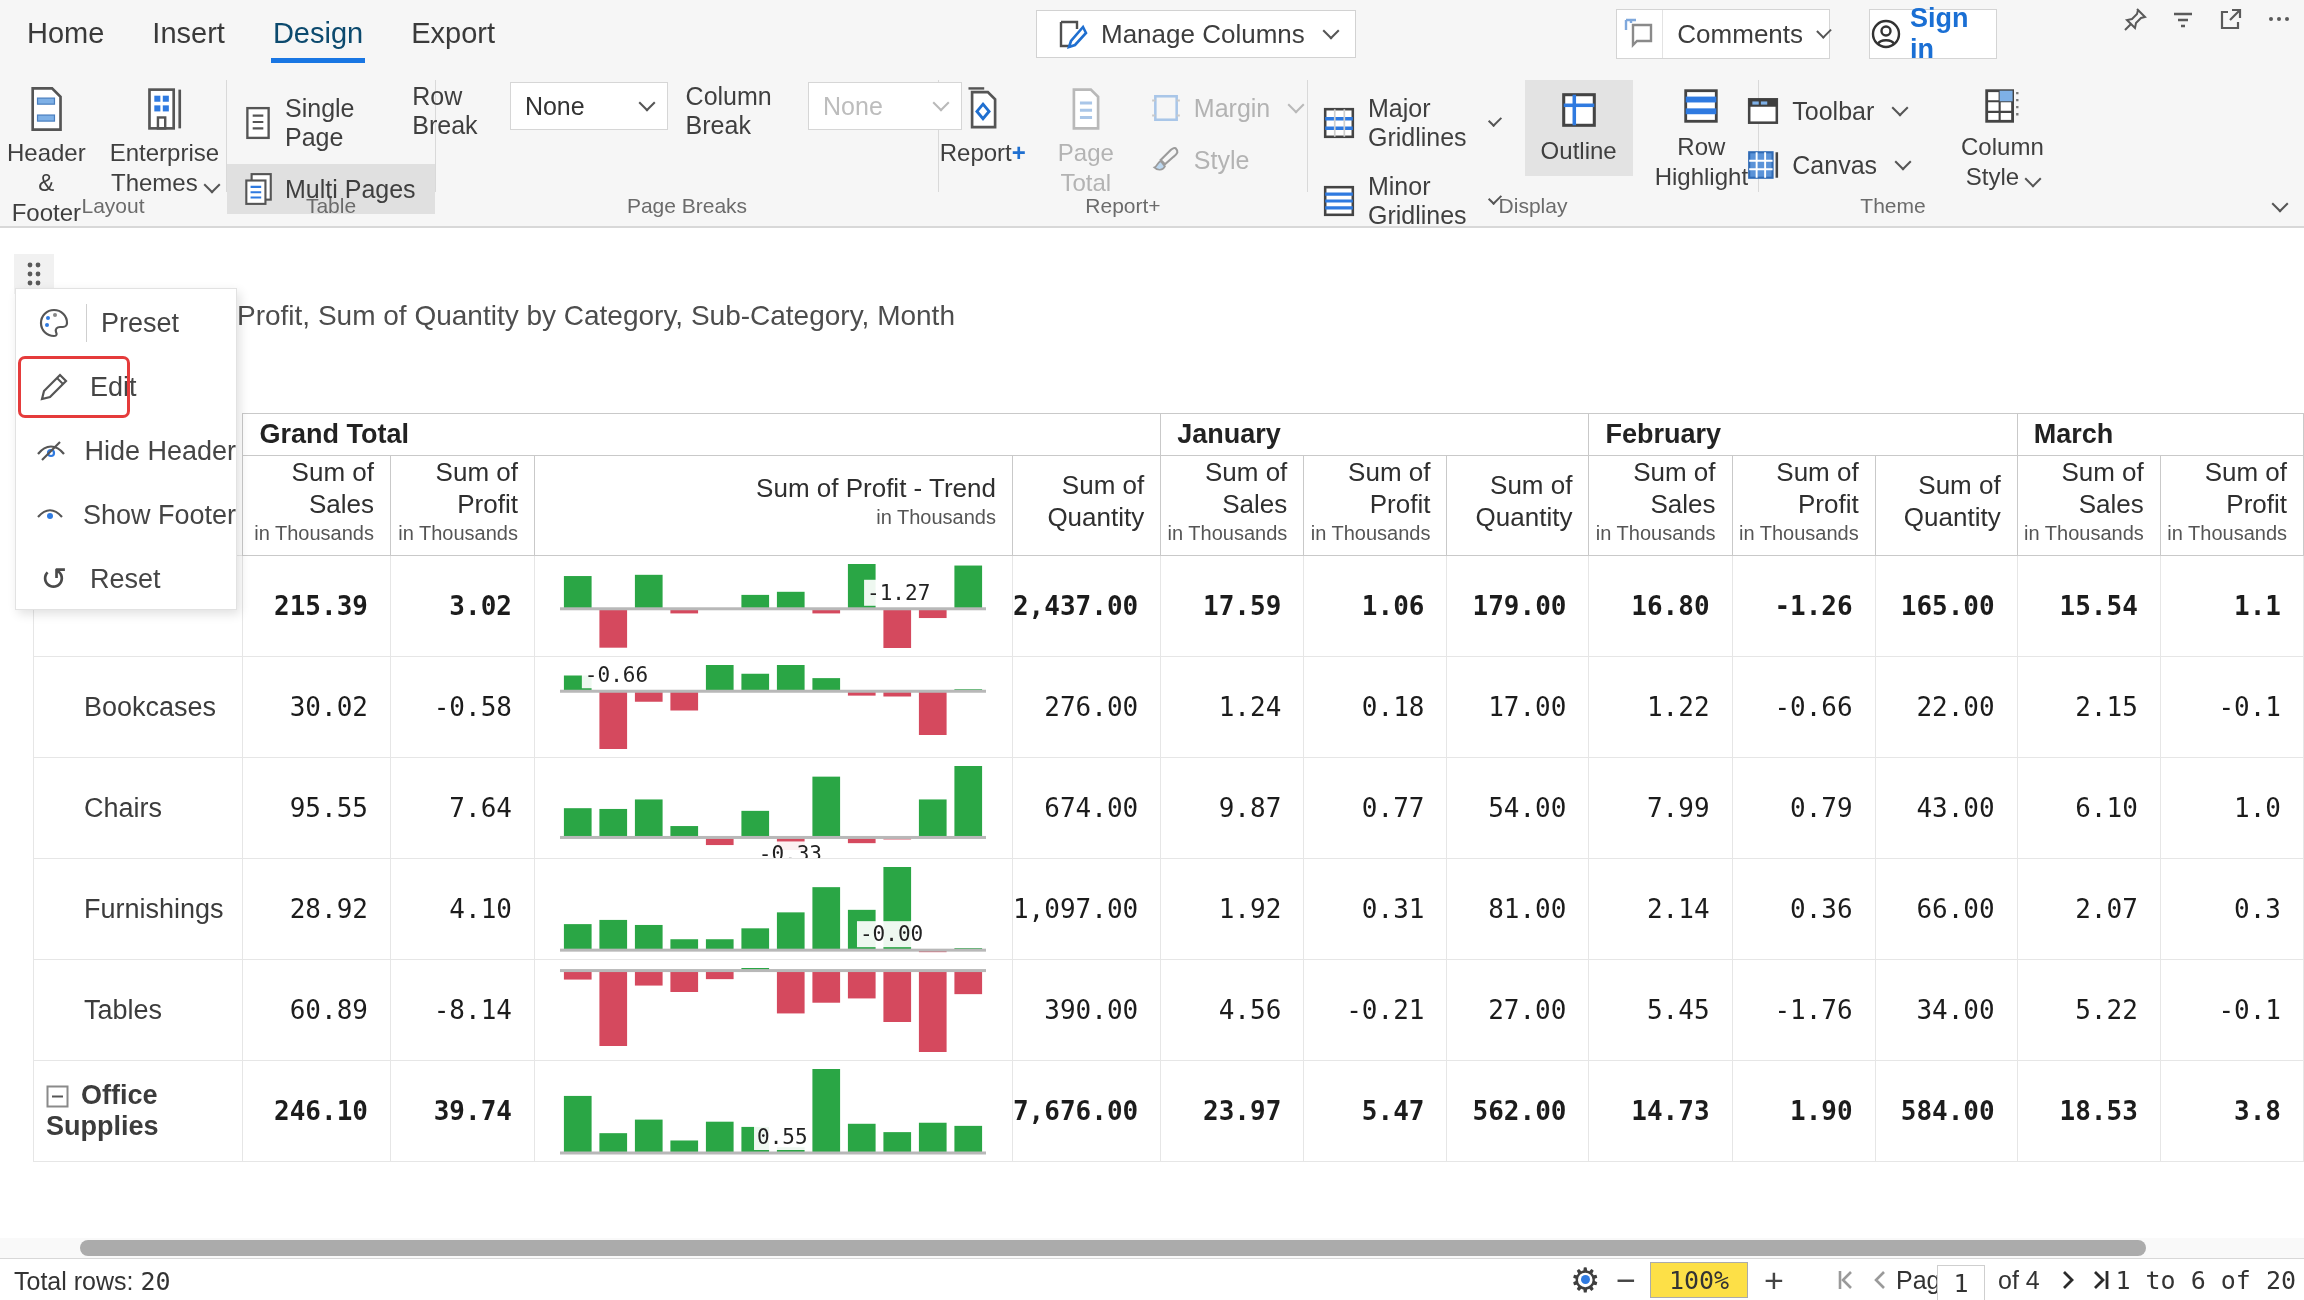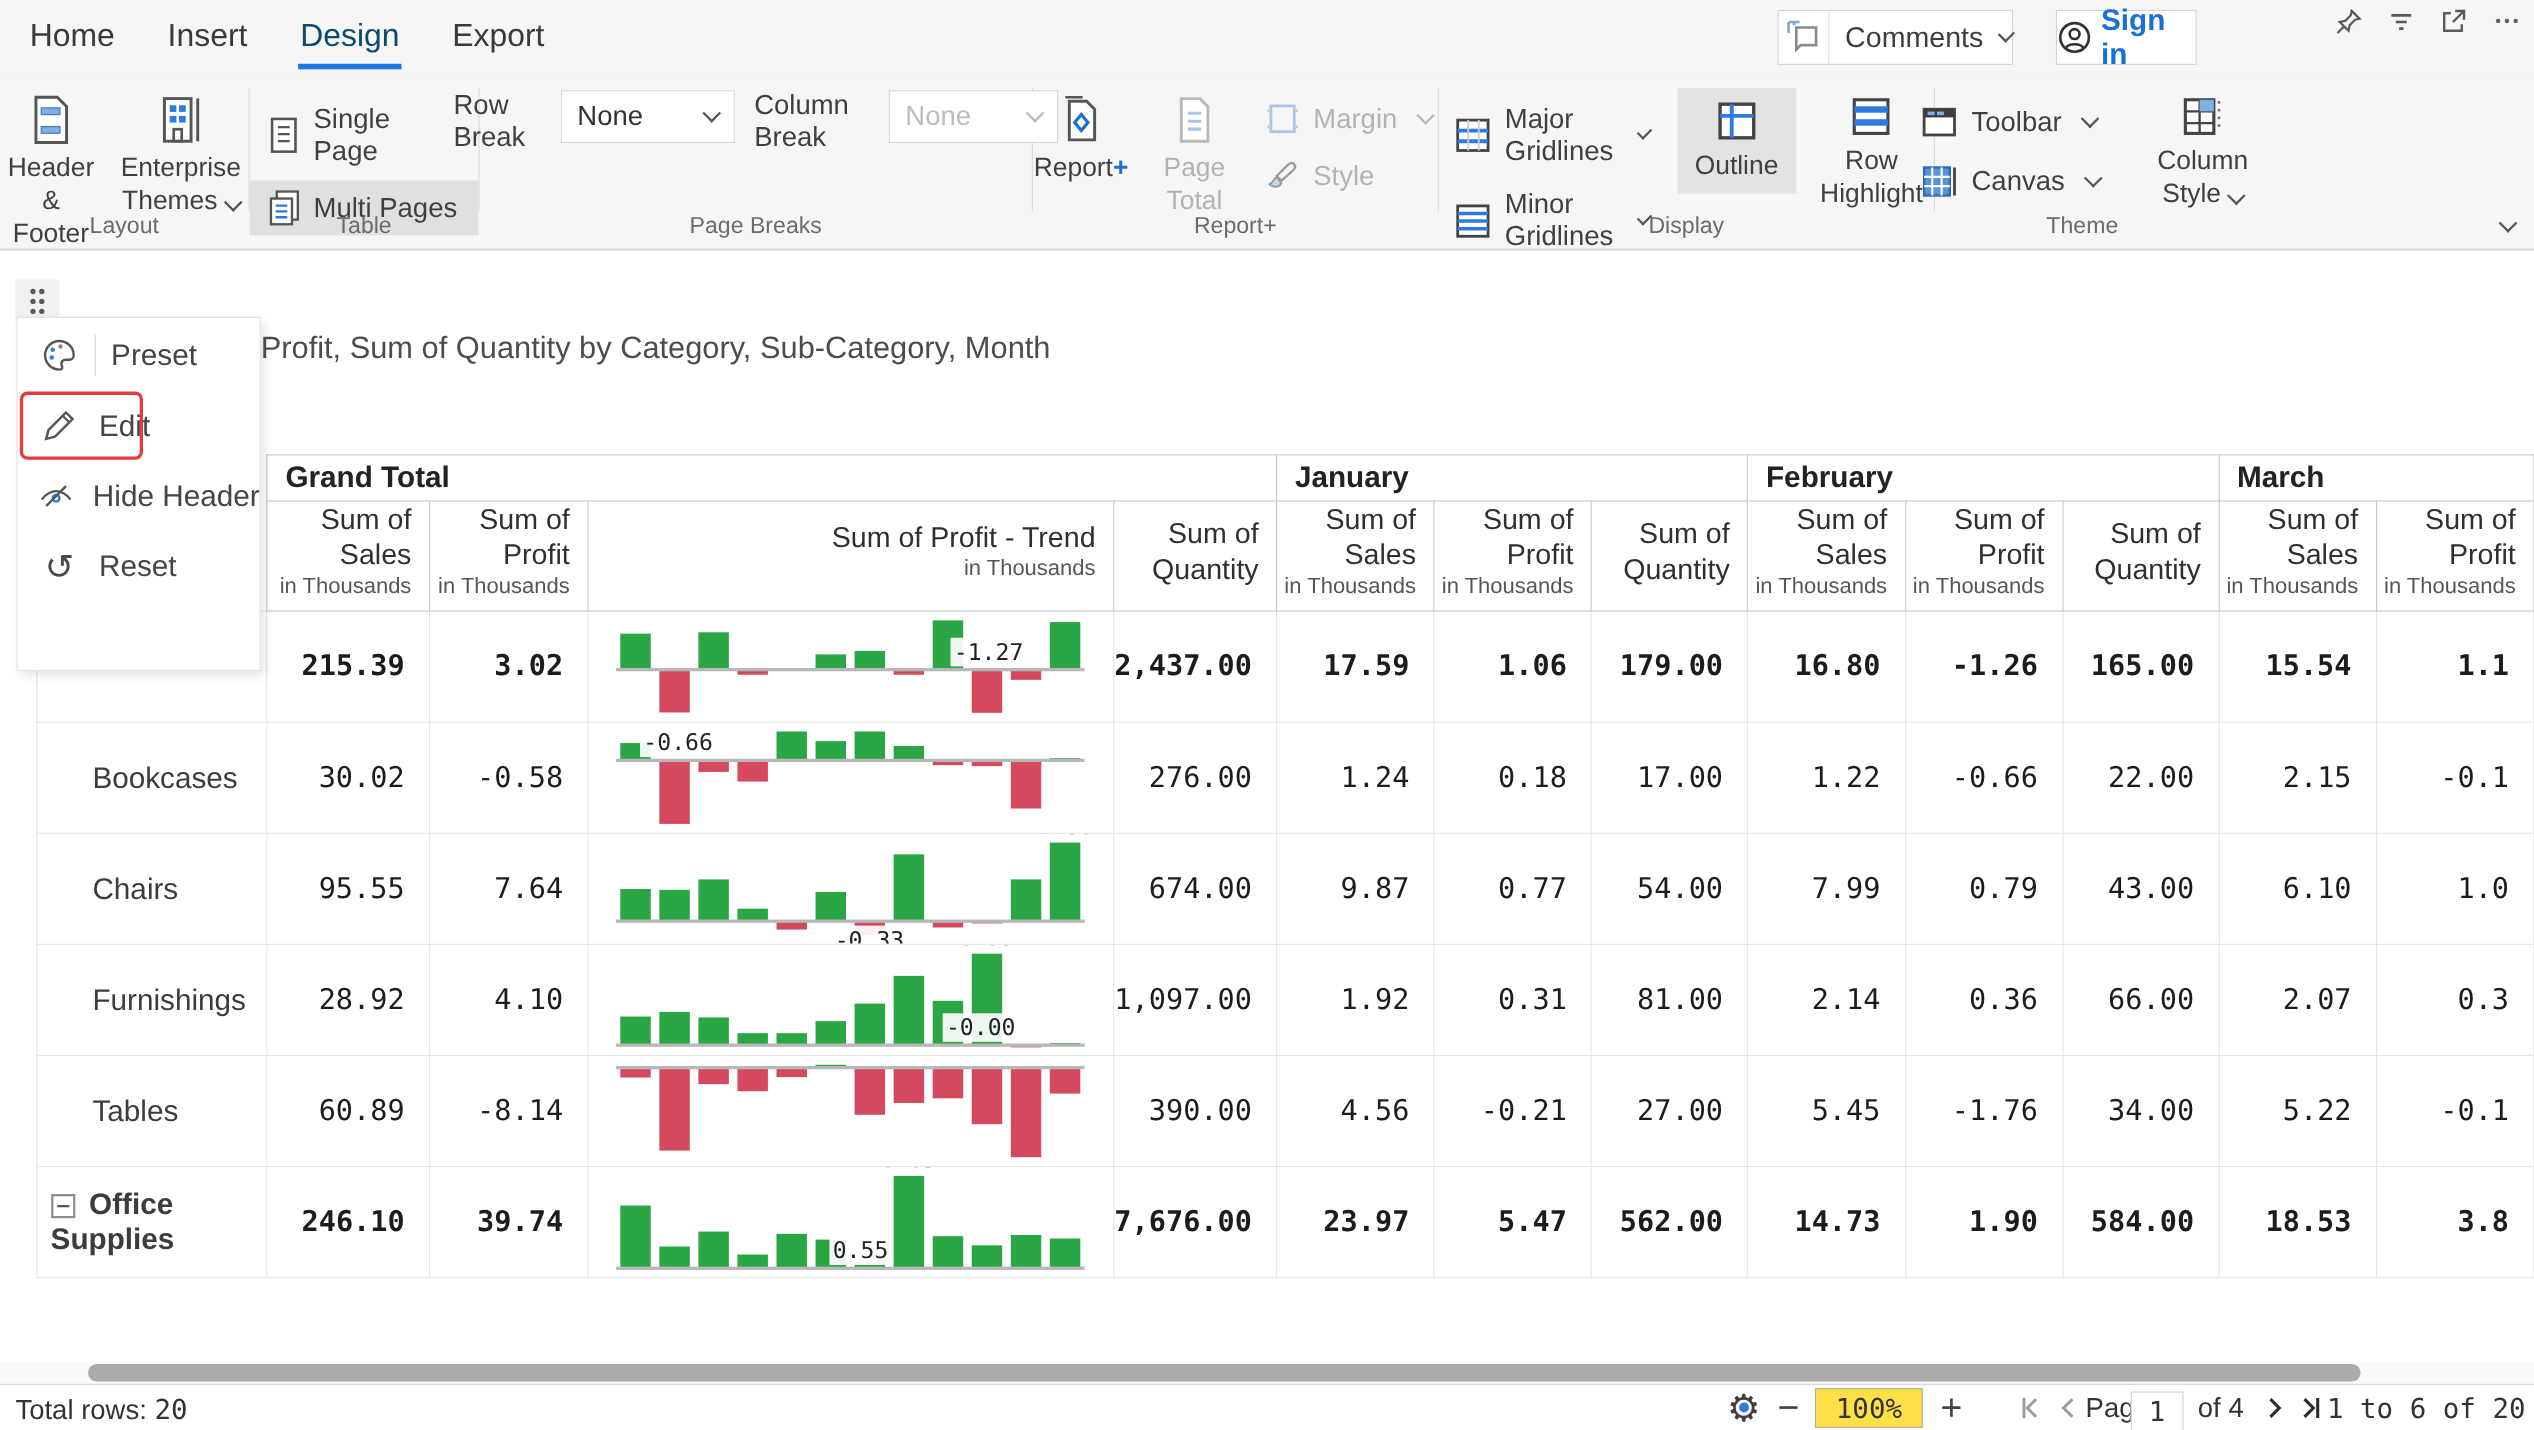--- a/index.html
+++ b/index.html
@@ -102,20 +102,30 @@
 <div class="app">
 
   <div class="topbar">
     <div class="tabs">
       <div class="tab">Home</div>
       <div class="tab">Insert</div>
       <div class="tab active">Design</div>
       <div class="tab">Export</div>
     </div>
 
+    <div class="manage-btn">
+      <span>
+        <svg width="34" height="34" viewBox="0 0 34 34">
+            <path d="M6 5 h16 v7 M6 5 v24 h10" fill="none" stroke="#4f4f4f" stroke-width="2.4"></path>
+            <path d="M28 10 L16 24 l-2 6 6-2 L31 16 z" fill="none" stroke="#1f6fd0" stroke-width="2.6"></path>
+          </svg>
+      </span>
+      <span>Manage Columns</span>
+      <span class="chev"></span>
+    </div>
 
     <div class="top-right-btn comments-btn">
       <span class="ic">
         <svg width="34" height="34" viewBox="0 0 34 34">
             <path d="M10 8 h18 v16 h-14 l-4 4 z" fill="none" stroke="#8a8a8a" stroke-width="2.4"></path>
             <path d="M8 6 v-3 M8 3 h-5 M8 3 h5 M3 3 v10" fill="none" stroke="#7fa8dc" stroke-width="2.4"></path>
           </svg>
       </span>
       <span class="lbl">Comments</span>
       <span class="chev"></span>
@@ -413,20 +423,29 @@
       </div>
       <div class="mitem">
         <span class="micon">
           <svg width="34" height="34" viewBox="0 0 34 34">
               <path d="M4 20 c8-10 18-10 26 0" fill="none" stroke="#555" stroke-width="2.2"></path>
               <circle cx="17" cy="19" r="3" fill="none" stroke="#2f7ae0" stroke-width="2.2"></circle>
               <path d="M26 8 L8 26" stroke="#555" stroke-width="2.2"></path>
             </svg>
         </span>
         <span class="mlabel">Hide Header</span>
+      </div>
+      <div class="mitem">
+        <span class="micon">
+          <svg width="34" height="34" viewBox="0 0 34 34">
+              <path d="M5 19 c8-9 16-9 24 0" fill="none" stroke="#555" stroke-width="2.2"></path>
+              <circle cx="17" cy="18" r="3" fill="#2f7ae0"></circle>
+            </svg>
+        </span>
+        <span class="mlabel">Show Footer</span>
       </div>
       <div class="mitem">
         <span class="micon reset-glyph">↺</span>
         <span class="mlabel">Reset</span>
       </div>
     </div>
 
     <div class="pivot">
       <table>
         <colgroup>

